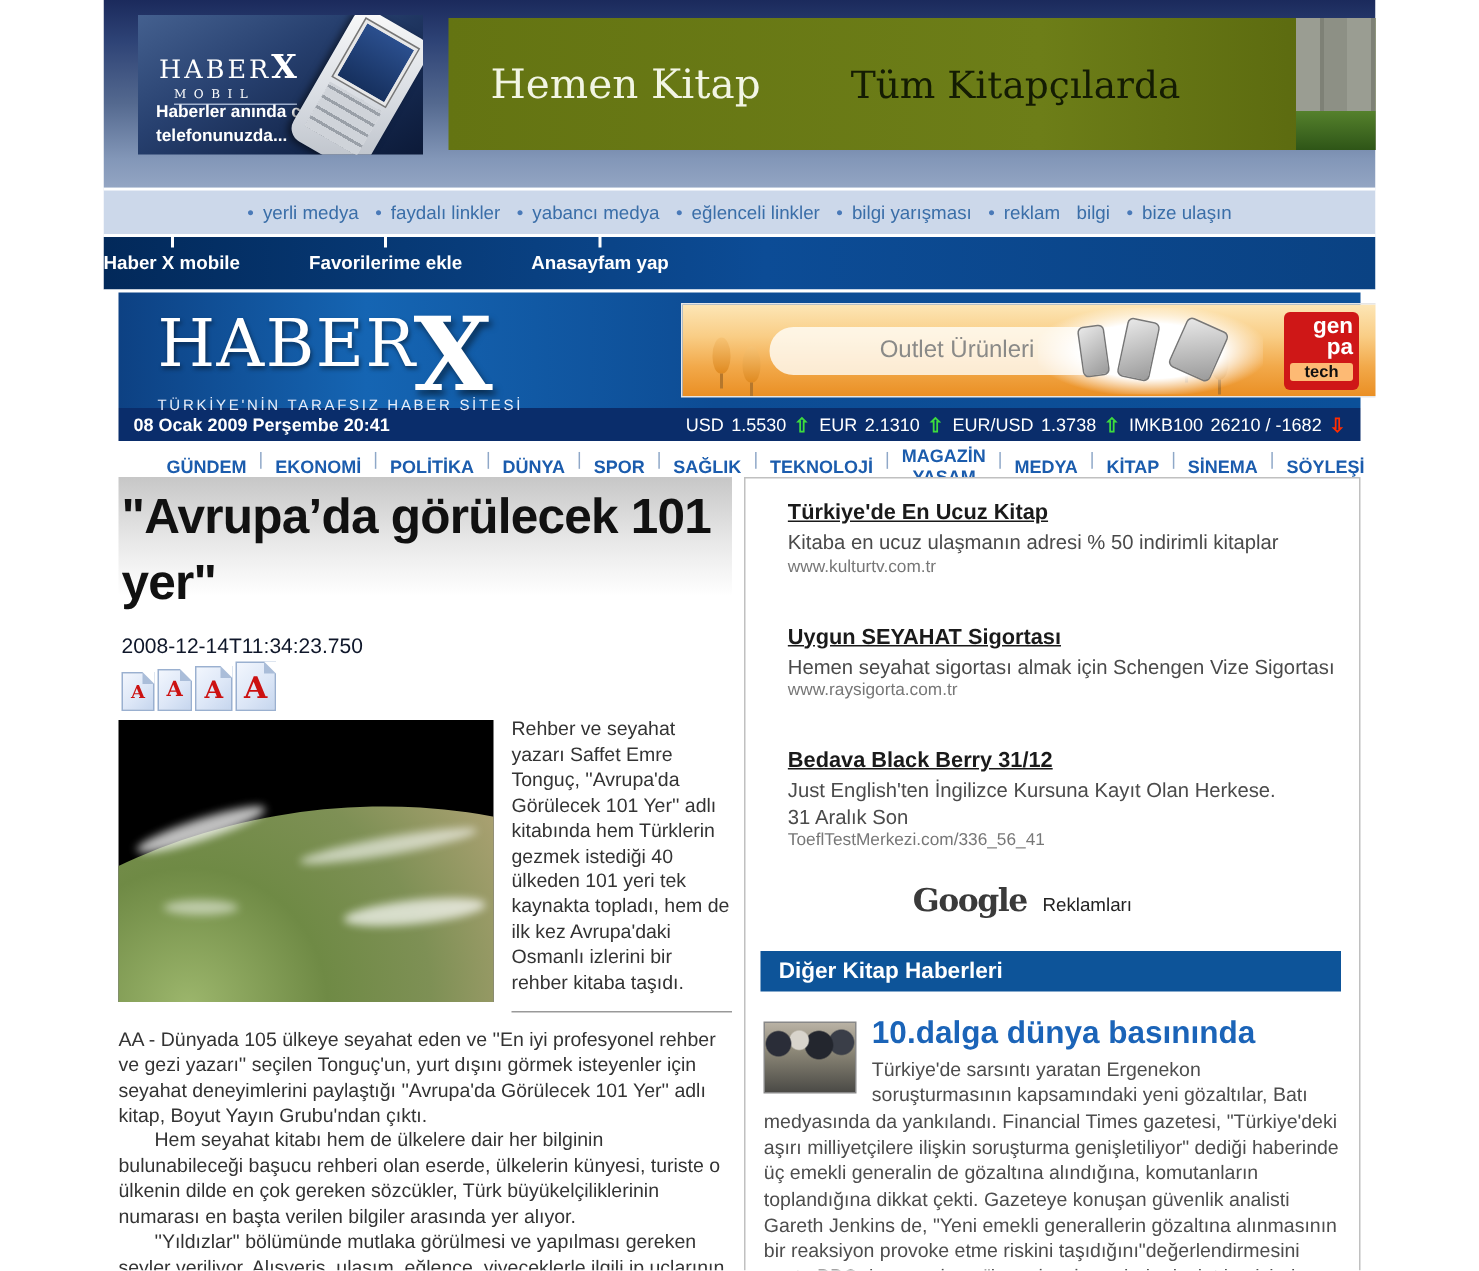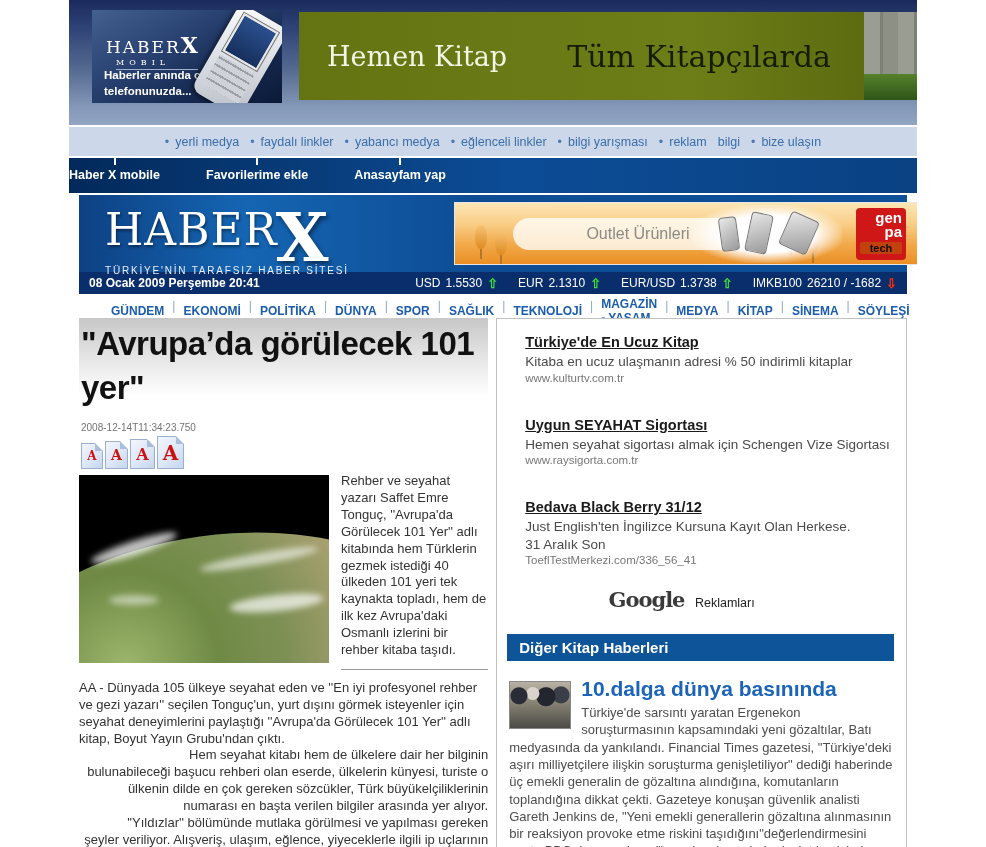--- a/index.html
+++ b/index.html
@@ -17,21 +17,21 @@
   .mobile-brand .b2 { display:block; font-size:8px; letter-spacing:5px; margin-left:10px; border-bottom:1px solid #9fb0cd; padding-bottom:2px; }
   .mobile-tag { position:absolute; left:12px; top:58px; color:#fff; font-size:11.5px; font-weight:bold; line-height:1.35; }
   .phone { position:absolute; right:14px; top:0px; width:56px; height:100px; transform:rotate(30deg);
     background:linear-gradient(150deg,#fbfbfb,#d8dce2 55%,#b9bec6); border-radius:10px; box-shadow:-2px 2px 5px rgba(0,0,0,.5); }
   .phone .scr { margin:7px auto 0; width:40px; height:44px; background:linear-gradient(#2b4f8e,#16305e); border:2px solid #e8e8e8; outline:1px solid #777; }
   .phone .keys { margin:4px auto 0; width:40px; height:34px;
     background:repeating-linear-gradient(0deg,#cfd3d9 0 6px,#9aa0a8 6px 8px), repeating-linear-gradient(90deg,rgba(255,255,255,.4) 0 11px,rgba(0,0,0,.15) 11px 13px); }
   .kitap-ad { position:absolute; left:230px; top:12px; width:717px; height:88px; overflow:hidden; display:flex; align-items:center;
     background:linear-gradient(90deg,#647412 0%,#6d7e18 55%,#5d6c10 78%,#4e5c0c 100%); cursor:pointer; }
   .kitap-t1 { font-family:"DejaVu Serif",serif; color:#f2f5e4; font-size:27px; margin-left:28px; }
-  .kitap-t2 { font-family:"DejaVu Serif",serif; color:#141c03; font-size:30px; margin-left:60px; }
+  .kitap-t2 { font-family:"DejaVu Serif",serif; color:#141c03; font-size:25px; margin-left:60px; }
   .kitap-photo { position:absolute; right:0; top:0; width:152px; height:88px;
     background:repeating-linear-gradient(90deg,#9a9d92 0 16px,#7e8176 16px 19px,#8d9085 19px 34px); }
   .kitap-photo .grass { position:absolute; bottom:0; left:0; right:0; height:26px; background:linear-gradient(#55812c,#2e5517); }
   .kitap-photo .chair { position:absolute; right:18px; bottom:8px; width:52px; height:62px; background:linear-gradient(#b4773a,#8e5a26); border-radius:6px 6px 2px 2px; }
   .kitap-photo .hair { position:absolute; right:36px; top:4px; width:40px; height:62px; background:#2c1a10; border-radius:18px 18px 10px 10px; }
   .kitap-photo .face { position:absolute; right:46px; top:12px; width:22px; height:24px; background:#d9a983; border-radius:50%; }
   .kitap-photo .arms { position:absolute; right:34px; top:36px; width:44px; height:14px; background:#cf9e77; border-radius:8px; }
   .kitap-photo .shirt { position:absolute; right:32px; top:48px; width:48px; height:34px; background:#e9e4da; border-radius:8px 8px 0 0; }
 
   
@@ -57,44 +57,44 @@
   .outlet-pill { position:absolute; left:58px; top:15px; width:250px; height:32px; background:rgba(255,255,252,.78);
     border-radius:18px; display:flex; align-items:center; justify-content:center; color:#8a8a88; font-size:16px; }
   .tree { position:absolute; width:12px; height:34px; }
   .tree .fol { width:12px; height:24px; border-radius:50% 50% 45% 45%; background:linear-gradient(#f6c375,#e08a20); }
   .tree .trk { width:2px; height:10px; margin:0 auto; background:#b5772c; }
   .phones-blob { position:absolute; right:78px; top:2px; width:150px; height:58px;
     background:radial-gradient(ellipse at center,#ffffff 45%,rgba(255,255,255,0) 75%); }
   .pshape { position:absolute; background:linear-gradient(150deg,#e8e8e8,#9a9a9a); border:1px solid #777; border-radius:4px; }
   .genpa { position:absolute; right:14px; top:5px; width:50px; height:52px; background:#cf1717; border-radius:4px; padding:3px 4px 0; }
   .genpa .g1 { color:#fff; font-weight:bold; font-size:15px; line-height:.95; text-align:right; }
-  .genpa .g3 { margin-top:2px; background:#c2410c; color:#111; font-weight:bold; font-size:11px; text-align:center; border-radius:2px; }
+  .genpa .g3 { margin-top:2px; background:#fdba74; color:#111; font-weight:bold; font-size:11px; text-align:center; border-radius:2px; }
 
   
   .statusbar { margin:0 10px; height:22px; background:#0a2d6b; color:#fff; display:flex; align-items:center;
     justify-content:space-between; padding:0 10px; font-size:12px; font-weight:bold; }
-  .tickers { display:flex; gap:20px; font-weight:normal; }
+  .tickers { display:flex; gap:6px; font-weight:normal; }
   .tk { display:flex; gap:5px; align-items:center; }
   .arr { font-weight:bold; font-size:13px; }
   .arr.up { color:#3ddc3d; }
   .arr.down { color:#ff2d00; }
 
   
   .mainnav { margin:0 10px; height:24px; background:#fff; display:flex; align-items:center; gap:8px;
     padding-left:32px; font-size:12px; font-weight:bold; }
   .mainnav .itm { color:#1b5cad; cursor:pointer;margin-top:10px; }
   .mainnav .sep { color:#8fa8c8; font-weight:normal; }
 
   
   .content { margin:0 10px; display:flex; gap:8px; align-items:flex-start; }
   .leftcol { width:480px; }
   .headline-block { min-height:92px; padding:4px 4px 8px 2px;
     background:linear-gradient(180deg,#c7c7c7 0%,#e9e9e9 45%,#ffffff 80%); }
   .headline { font-size:33px; font-weight:bold; color:#111; line-height:1.32; letter-spacing:-.5px; }
-  .timestamp { font-size:10px; color:#737373; margin:5px 0 3px 2px; }
+  .timestamp { font-size:14px; color:#0f172a; margin:5px 0 3px 2px; }
   .ficons { display:flex; align-items:flex-end; gap:2px; margin:2px 0 4px 2px; }
   .ficon { position:relative; display:flex; align-items:center; justify-content:center; cursor:pointer;
     background:linear-gradient(135deg,#f2f6fd 0%,#dde7f7 55%,#c6d6ee 100%); border:1px solid #9ab0d0; }
   .ficon:after { content:""; position:absolute; right:-1px; top:-1px; border-style:solid; border-width:0 8px 8px 0;
     border-color:#fff #fff #aabdd9 #aabdd9; }
   .ficon span { color:#c11; font-weight:bold; font-family:"DejaVu Serif",serif; }
   .f1{width:22px;height:26px;} .f1 span{font-size:12px;}
   .f2{width:23px;height:28px;} .f2 span{font-size:14px;}
   .f3{width:25px;height:30px;} .f3 span{font-size:16px;}
   .f4{width:27px;height:33px;} .f4 span{font-size:20px;}
@@ -102,21 +102,21 @@
   .earth { float:left; width:250px; height:188px; margin:2px 12px 6px 0; background:#000; position:relative; overflow:hidden; }
   .globe { position:absolute; left:-180px; top:60px; width:660px; height:520px; border-radius:50%; transform:rotate(-10deg);
     background:radial-gradient(ellipse at 38% 22%, #9cb66c 0%, #6f8a45 16%, #7e9055 28%, #b2a477 44%, #cbbb8d 58%, #8a8a64 70%, #31402a 85%, #0c120b 100%); }
   .cloud { position:absolute; background:#fff; border-radius:50%; filter:blur(3px); opacity:.75; }
   .c1{left:10px;top:66px;width:90px;height:14px;transform:rotate(-18deg);}
   .c2{left:120px;top:78px;width:120px;height:12px;transform:rotate(-10deg);opacity:.6;}
   .c3{left:150px;top:120px;width:95px;height:16px;transform:rotate(-6deg);opacity:.7;}
   .c4{left:30px;top:120px;width:50px;height:10px;opacity:.5;}
   .divider { overflow:hidden; border-top:1px solid #999; margin:10px 0; height:0; }
   .article-body p { margin-bottom:10px; }
-  .article-body p.indent { text-indent:24px; margin-bottom:0;text-align:right; }
+  .article-body p.indent { text-indent:24px; margin-bottom:0; }
   .article-body p.noind { margin-bottom:0; }
 
   
   .rightcol { width:478px; border:1px solid #c0c0c0; background:#fff; padding:14px 10px 10px; min-height:522px; }
   .ad { margin:0 0 32px 18px; cursor:pointer; }
   .ad-title { display:inline-block; font-size:14.5px; font-weight:bold; color:#1a1a1a; text-decoration:underline; margin-bottom:3px; }
   .ad-desc { font-size:13.5px; color:#4a4a4a; line-height:1.3; max-width:400px; }
   .ad-url { font-size:11.5px; color:#777; margin-top:1px; }
   .google-line { text-align:center; margin:21px 40px 22px 0; }
   .google-logo { font-family:"DejaVu Serif",serif; font-size:21px; font-weight:bold; color:#3a3a3a; letter-spacing:-1px; cursor:pointer; }

